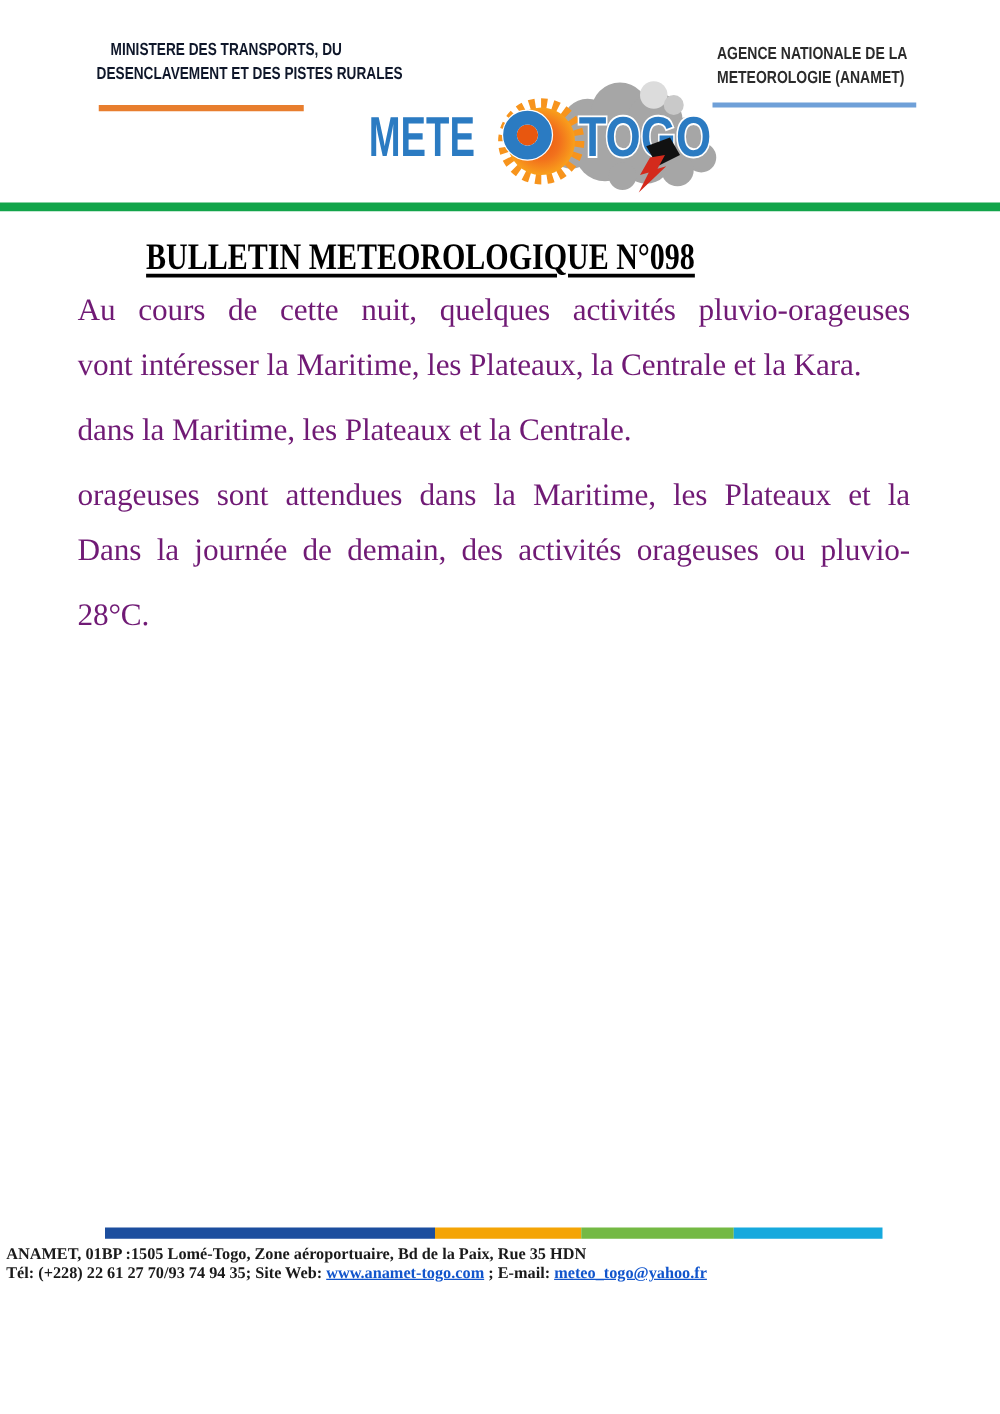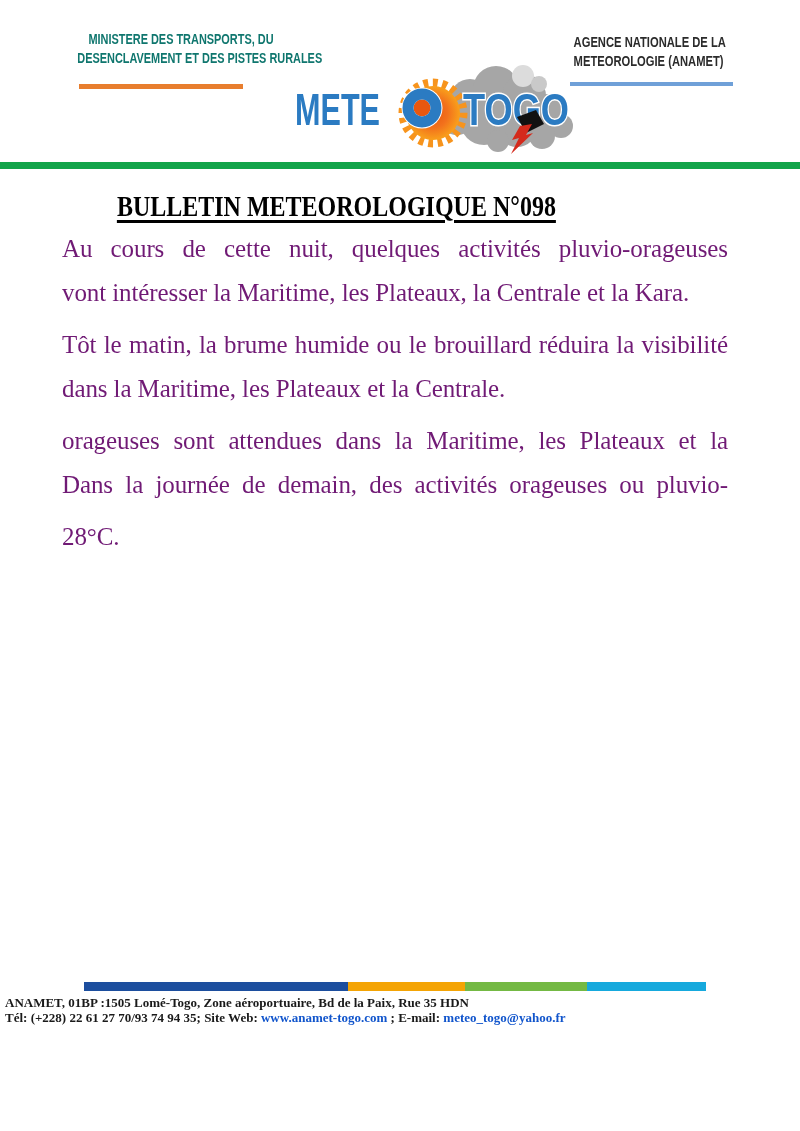--- a/index.html
+++ b/index.html
@@ -4,21 +4,21 @@
 <style>
   html,body{margin:0;padding:0;}
   body{
     width:800px;height:1131px;position:relative;background:#ffffff;
     font-family:"Liberation Serif",serif;color:#111;overflow:hidden;
   }
   
   .ministry{
     position:absolute;left:48px;top:30px;width:266px;text-align:center;
     font-family:"Liberation Sans",sans-serif;font-weight:bold;font-size:14px;
-    line-height:19px;color:#0f766e;
+    line-height:19px;color:#0f172a;
   }
   .ministry .ln,.agency .ln{display:block;white-space:nowrap;transform-origin:center;}
   .ministry .ln{transform:scale(0.78,1);}
   .ministry-bar{position:absolute;left:79px;top:84px;width:164px;height:4.5px;background:#E87E2E;}
   .agency{
     position:absolute;left:555px;top:33px;width:186px;
     font-family:"Liberation Sans",sans-serif;font-weight:bold;font-size:14px;
     line-height:19px;color:#2b2b2b;
   }
   .agency .ln{transform:scale(0.80,1);}
@@ -44,21 +44,21 @@
   .footer-bar{position:absolute;left:84px;top:982px;width:622px;height:9px;display:flex;}
   .seg1{width:42.4%;background:#1C4E9E;}
   .seg2{width:18.8%;background:#F4A405;}
   .seg3{width:19.6%;background:#74B944;}
   .seg4{width:19.2%;background:#16A9DD;}
   .footer-text{
     position:absolute;left:5px;top:995px;width:790px;
     font-family:"Liberation Serif",serif;font-weight:bold;font-size:13px;
     line-height:15px;color:#1a1a1a;
   }
-  .footer-text a{color:#1155CC;cursor:pointer;}
+  .footer-text a{color:#1155CC;text-decoration:underline;cursor:pointer;}
 </style>
 </head>
 <body>
 
 <div class="ministry">
   <span class="ln">MINISTERE DES TRANSPORTS, DU</span>
   <span class="ln">DESENCLAVEMENT ET DES PISTES RURALES</span>
 </div>
 <div class="ministry-bar"></div>
 
@@ -119,21 +119,20 @@
 
 <div class="content">
   <h1 class="title t1"><span class="title-inner">BULLETIN METEOROLOGIQUE N°098</span></h1>
 
   <div class="paras">
     <p class="para">
       <span class="line fill">Au cours de cette nuit, quelques activités pluvio-orageuses localisées</span>
       <span class="line">vont intéresser la Maritime, les Plateaux, la Centrale et la Kara.</span>
     </p>
     <p class="para">
-      <span class="line fill">Tôt le matin, la brume humide ou le brouillard réduira la visibilité</span>
       <span class="line">dans la Maritime, les Plateaux et la Centrale.</span>
     </p>
     <p class="para">
       <span class="line fill">orageuses sont attendues dans la Maritime, les Plateaux et la Centrale.</span>
       <span class="line fill">Dans la journée de demain, des activités orageuses ou pluvio-</span>
     </p>
     <p class="para">
       <span class="line">28°C.</span>
     </p>
   </div>

